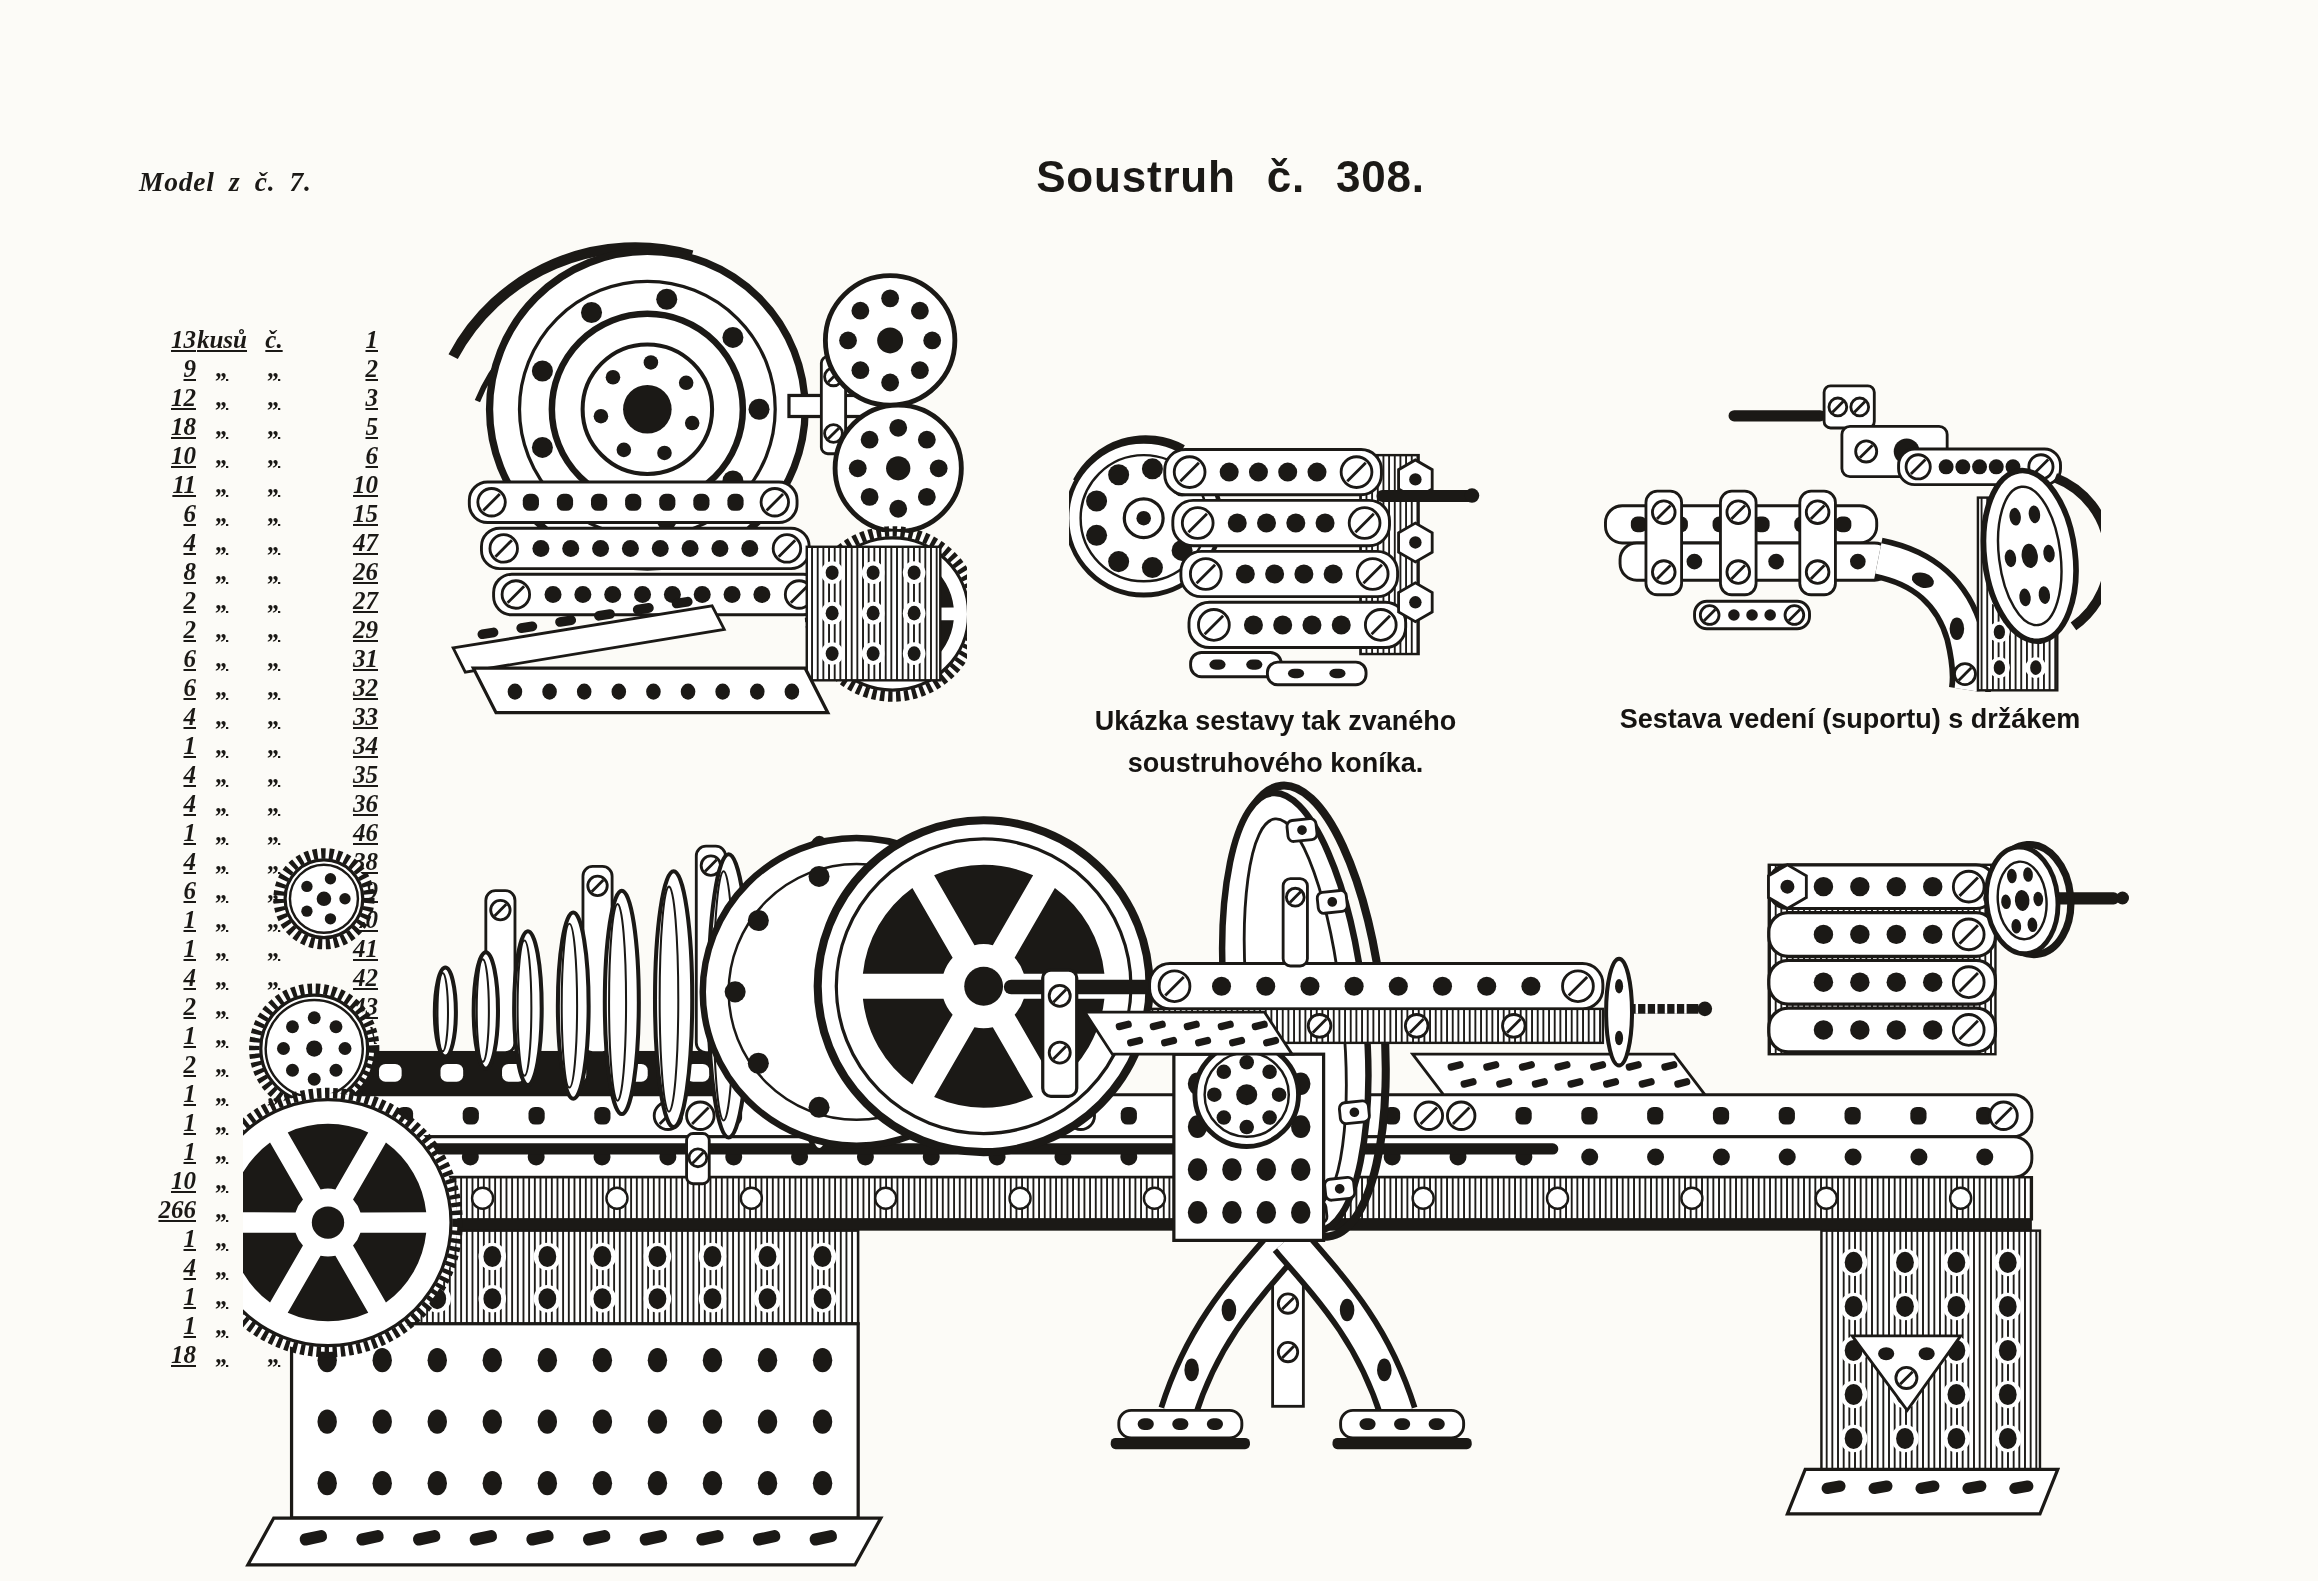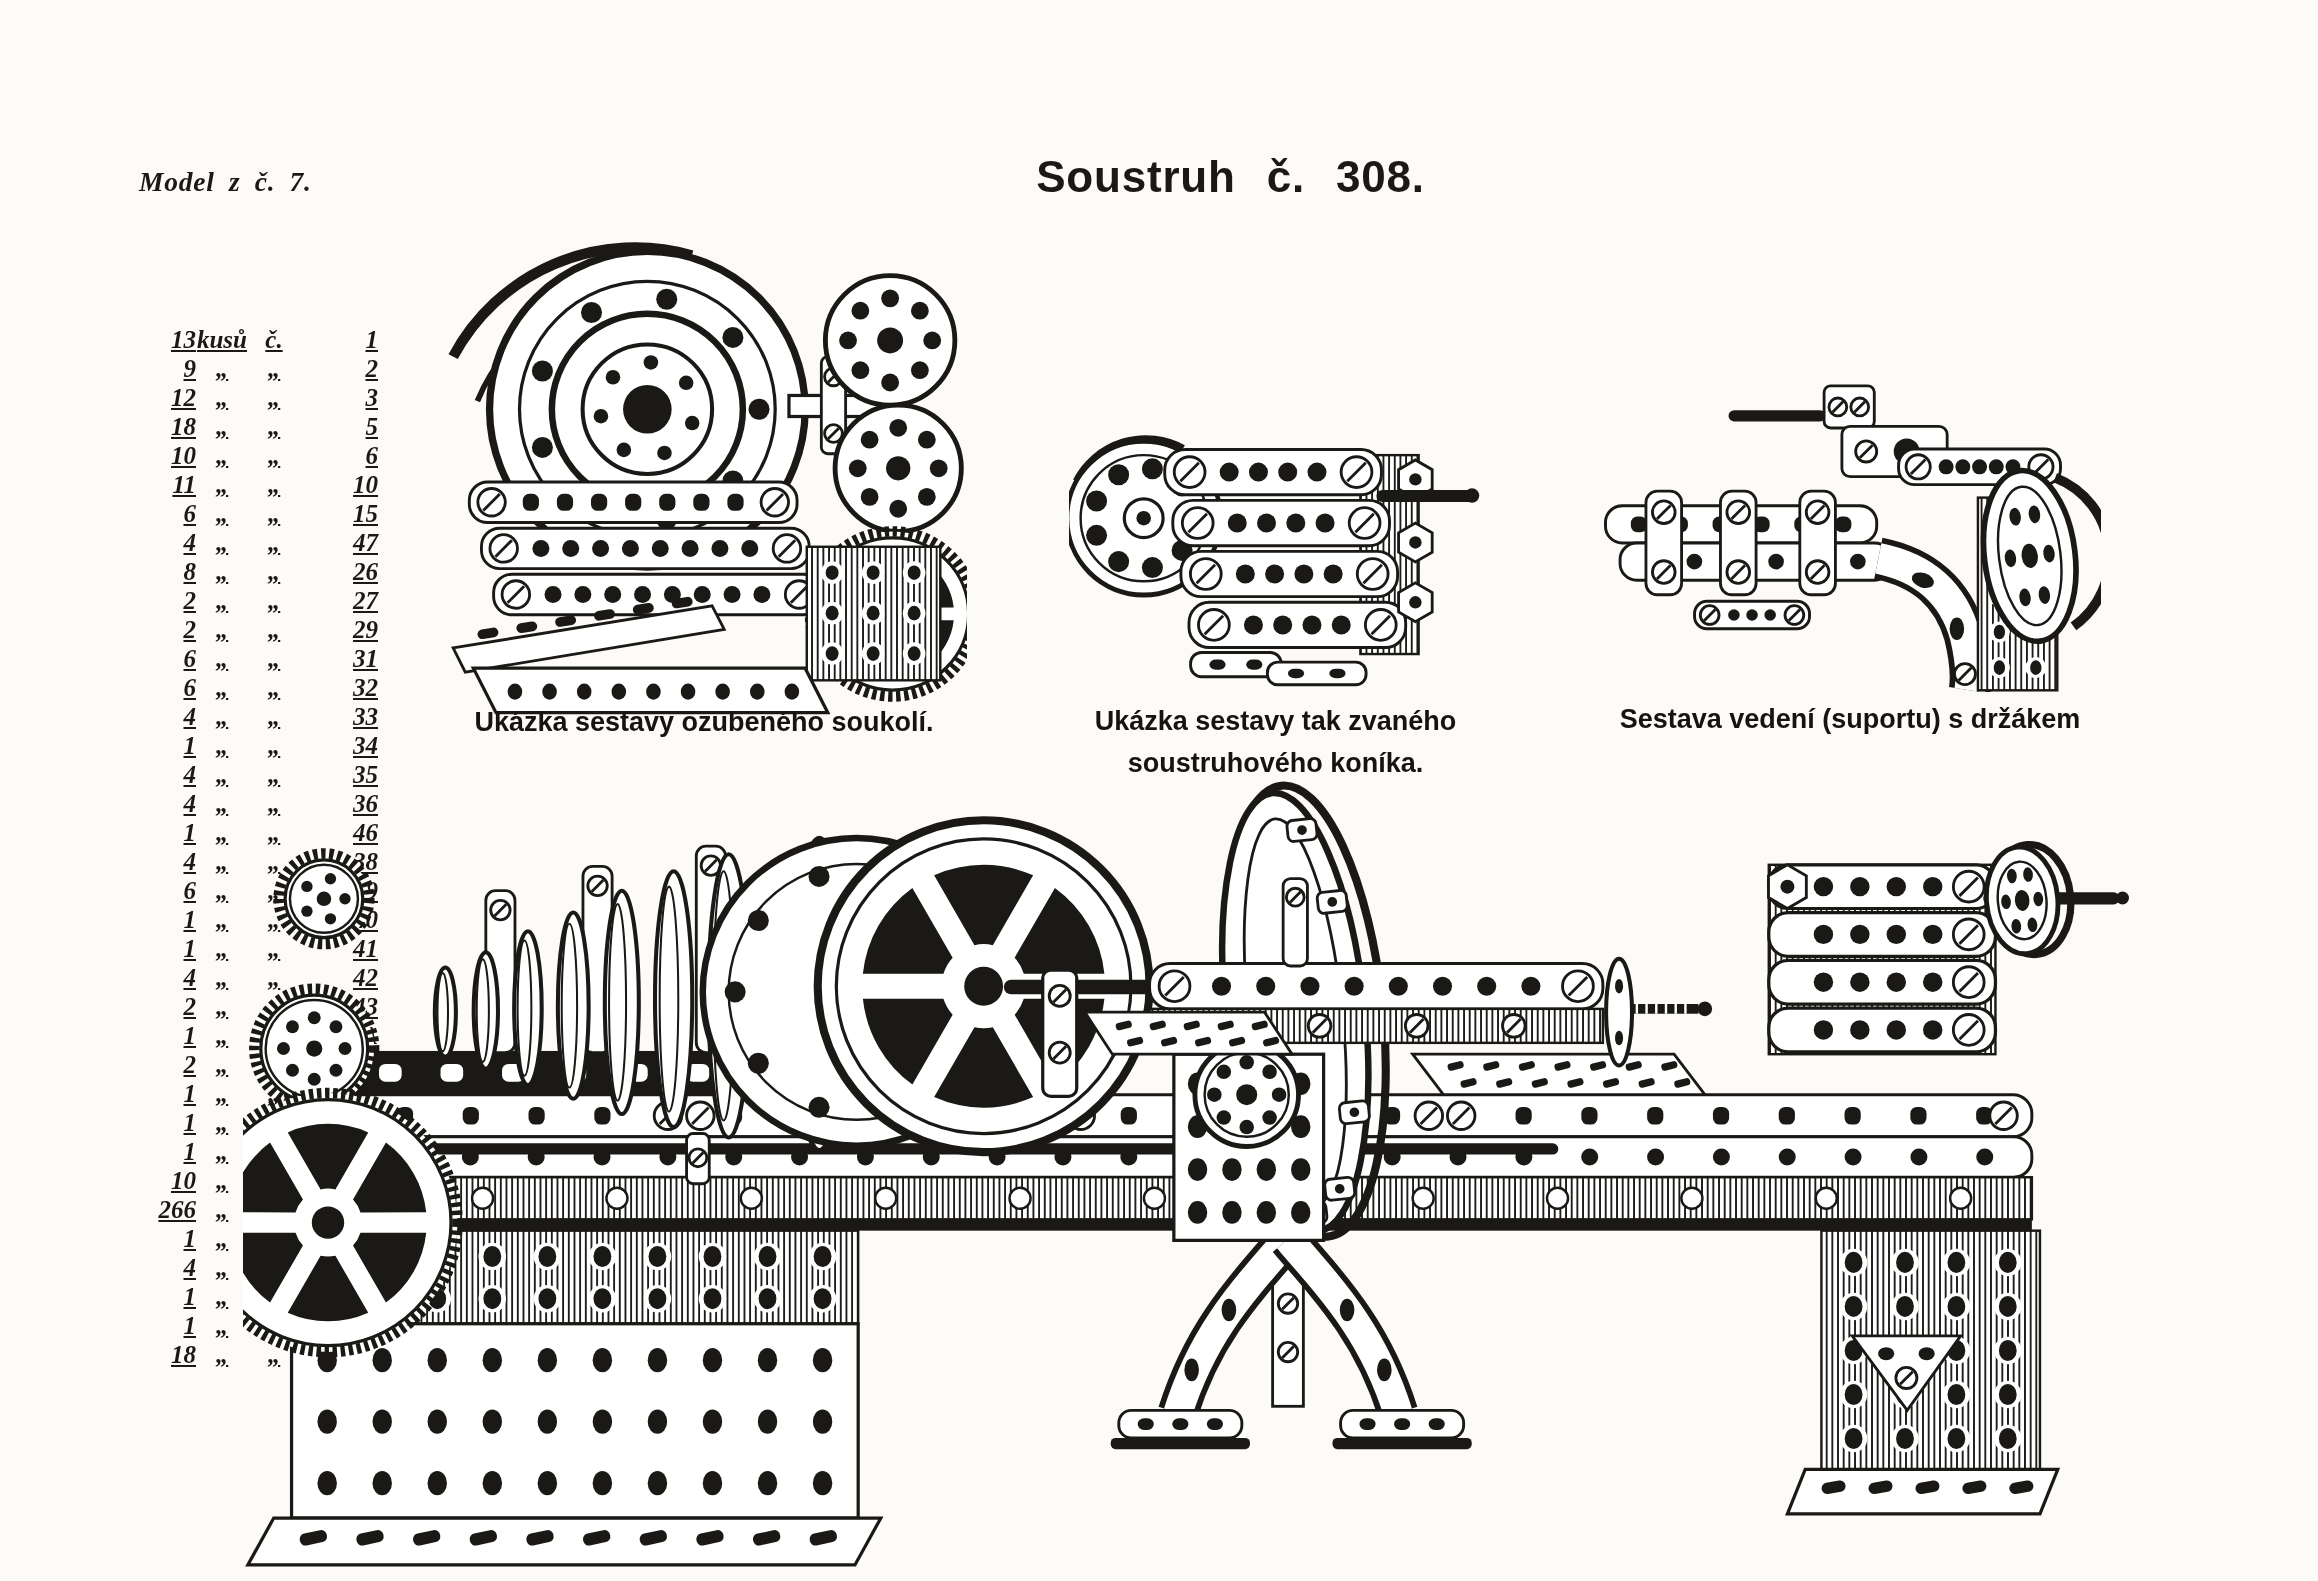--- a/index.html
+++ b/index.html
@@ -390,23 +390,20 @@
         <ellipse cx="91.38888888888889" cy="574" rx="9" ry="10" fill="#1b1916"></ellipse>
         <ellipse cx="134.16666666666669" cy="574" rx="9" ry="10" fill="#1b1916"></ellipse>
         <ellipse cx="176.94444444444446" cy="574" rx="9" ry="10" fill="#1b1916"></ellipse>
         <ellipse cx="219.72222222222223" cy="574" rx="9" ry="10" fill="#1b1916"></ellipse>
         <ellipse cx="262.5" cy="574" rx="9" ry="10" fill="#1b1916"></ellipse>
         <ellipse cx="305.27777777777777" cy="574" rx="9" ry="10" fill="#1b1916"></ellipse>
         <ellipse cx="348.05555555555554" cy="574" rx="9" ry="10" fill="#1b1916"></ellipse>
         <ellipse cx="390.8333333333333" cy="574" rx="9" ry="10" fill="#1b1916"></ellipse>
         <ellipse cx="433.61111111111114" cy="574" rx="9" ry="10" fill="#1b1916"></ellipse>
       </svg>
-    <figcaption>
-      <div>Ukázka sestavy ozubeného soukolí.</div>
-    </figcaption>
   </figure>
 
   <figure class="f2">
     <svg id="fig2" width="413" height="283" viewBox="0 0 510 350">
         <path d="M10,95 A95,95 0 0 1 140,55" fill="none" stroke="#1b1916" stroke-width="12"></path>
         <circle cx="92" cy="140" r="95" fill="#fff" stroke="#1b1916" stroke-width="6"></circle>
         <circle cx="92" cy="140" r="78" fill="none" stroke="#1b1916" stroke-width="3"></circle>
         <circle cx="154" cy="140" r="13" fill="#1b1916"></circle>
         <circle cx="139.4946904121466" cy="179.8529093373915" r="13" fill="#1b1916"></circle>
         <circle cx="102.76598765631134" cy="201.05811583879864" r="13" fill="#1b1916"></circle>

